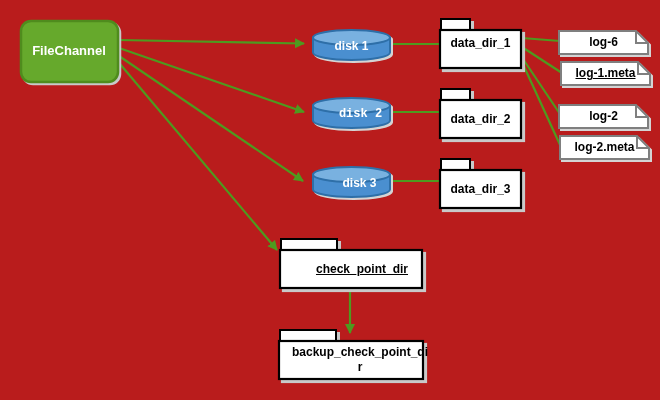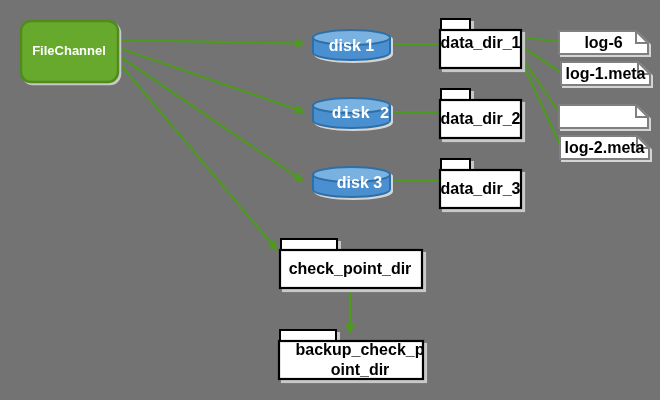--- a/index.html
+++ b/index.html
@@ -1,23 +1,23 @@
 <!DOCTYPE html>
 <html><head>
 <meta charset="utf-8">
 <style>
   html,body { margin:0; padding:0; background:#ffffff; }
   .canvas {
-    position:relative; width:660px; height:400px; background:#737373;
+    position:relative; width:660px; height:400px; background:#b91c1c;
     font-family:"Liberation Sans", sans-serif; overflow:hidden;
   }
   .canvas svg { position:absolute; left:0; top:0; }
   .lbl {
     position:absolute; display:flex; align-items:center; justify-content:center;
-    font-weight:bold; font-size:16px; color:#000; text-align:center;
+    font-weight:bold; font-size:12px; color:#000; text-align:center;
     pointer-events:none; line-height:1.25;
   }
   .lbl.white { color:#ffffff; }
   .lbl.root  { font-size:13px; }
   .lbl.wrap  { word-break:break-all; padding:0 3px; box-sizing:border-box;margin-left:9px; }
   .shadow25 { filter: drop-shadow(2.5px 2.5px 0 #c9c9c9); }
   .shadow3  { filter: drop-shadow(3px 3px 0 #c9c9c9); }
   .shadow2  { filter: drop-shadow(2px 2px 0 #d4d4d4); }
 </style>
 </head>
@@ -112,19 +112,20 @@
 
   <div class="lbl white" style="left:313px; top:33px;  width:77px; height:26px;">disk 1</div>
   <div class="lbl white" style="left:313px; top:101px; width:95px; height:26px;font-family:Liberation Mono, monospace;">disk 2</div>
   <div class="lbl white" style="left:332px; top:170px; width:55px; height:26px;">disk 3</div>
 
   <div class="lbl" style="left:440px; top:30px;  width:81px; height:26px;">data_dir_1</div>
   <div class="lbl" style="left:440px; top:100px; width:81px; height:38px;">data_dir_2</div>
   <div class="lbl" style="left:440px; top:170px; width:81px; height:38px;border-radius:7px;">data_dir_3</div>
 
   <div class="lbl" style="left:559px; top:31px;  width:89px; height:23px;">log-6</div>
-  <div class="lbl" style="left:561px; top:62px;  width:89px; height:23px;">log-1.meta</div>
+  <div class="lbl" style="left:561px; top:62px;  width:89px; height:23px;text-decoration:underline;">log-1.meta</div>
+  <div class="lbl" style="left:559px; top:105px; width:89px; height:23px;">log-2</div>
   <div class="lbl" style="left:560px; top:136px; width:89px; height:23px;">log-2.meta</div>
 
-  <div class="lbl" style="left:280px; top:250px; width:140px; height:38px;">check_point_dir</div>
+  <div class="lbl" style="left:292px; top:250px; width:140px; height:38px;text-decoration:underline;">check_point_dir</div>
   <div class="lbl wrap" style="left:279px; top:341px; width:144px; height:38px;">backup_check_point_dir</div>
 
 </div>
 
 </body></html>

